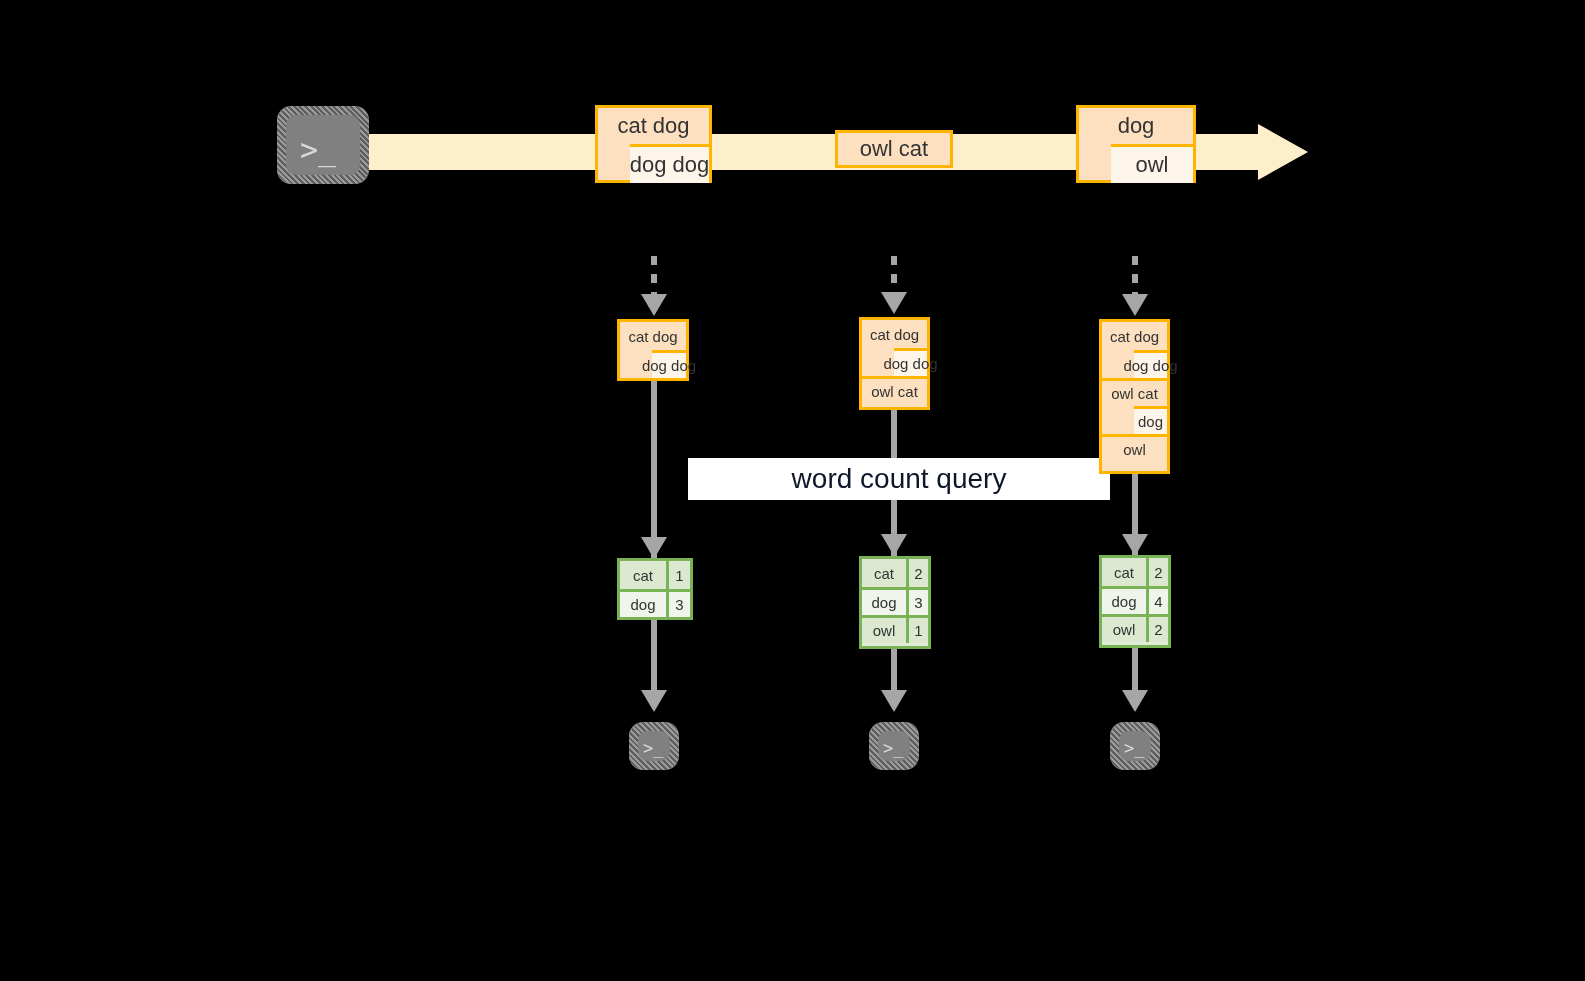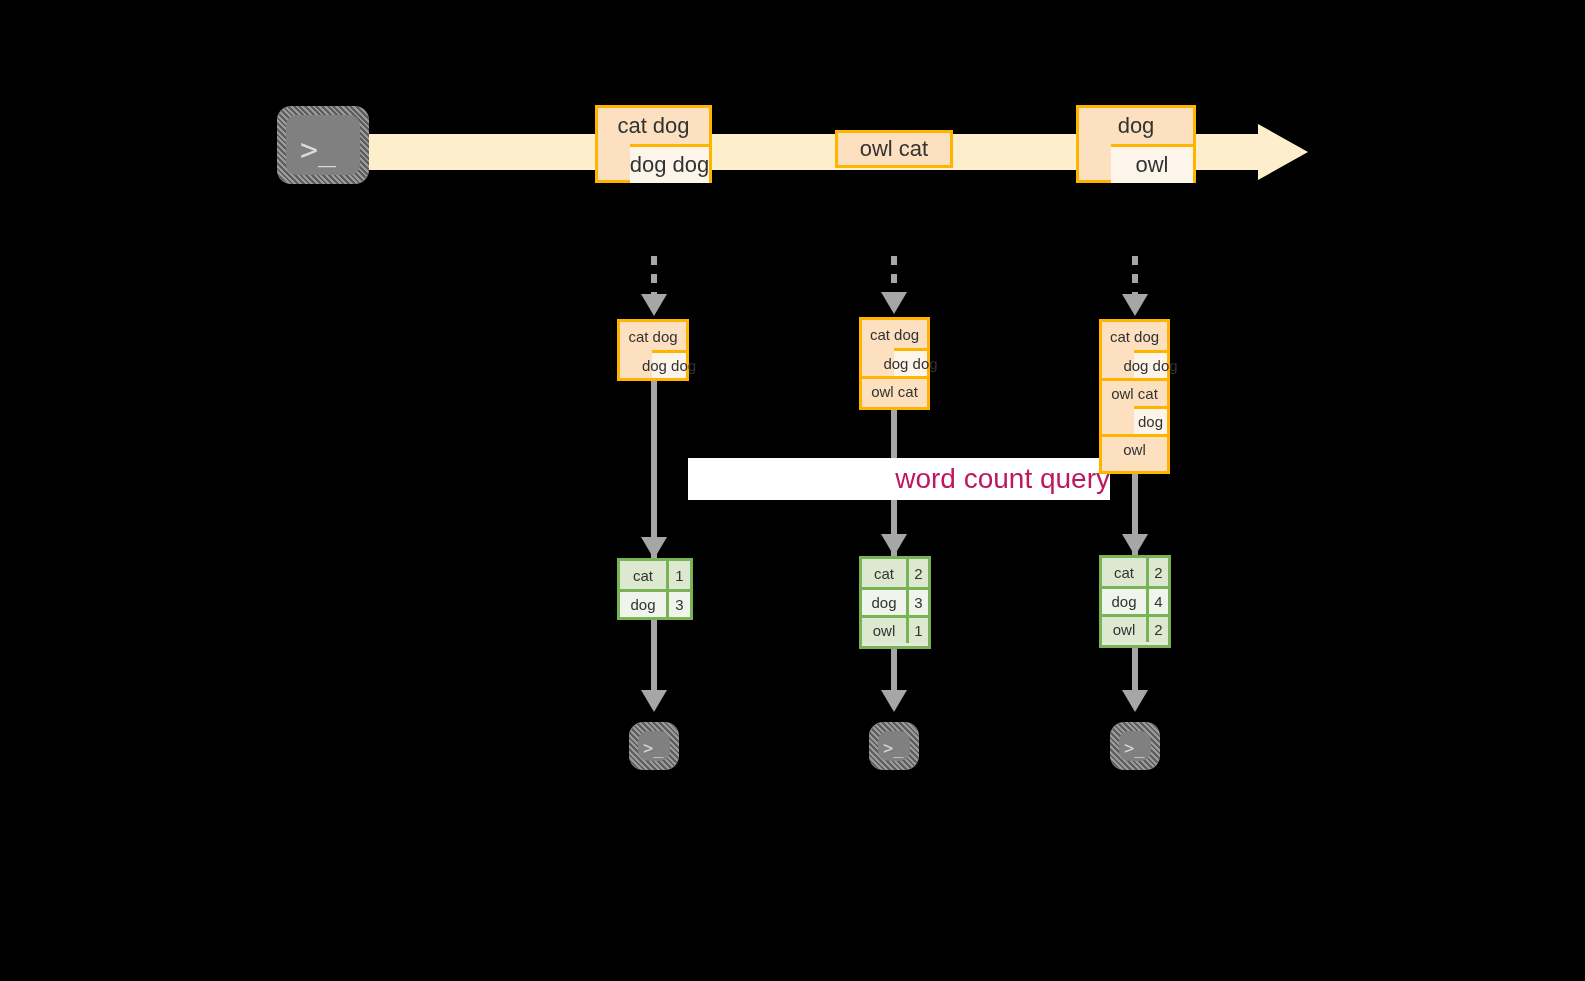--- a/index.html
+++ b/index.html
@@ -51,21 +51,21 @@
   
   .vline{position:absolute;background:#A6A6A6;width:6px;}
   .vdash{position:absolute;width:6px;
         background:repeating-linear-gradient(to bottom,#A6A6A6 0 9px,transparent 9px 18px);}
   .vhead{position:absolute;width:0;height:0;
         border-left:13px solid transparent;border-right:13px solid transparent;
         border-top:22px solid #A6A6A6;}
 
   
   .banner{position:absolute;background:#FFFFFF;display:flex;
-        align-items:center;justify-content:flex-end;color:#be185d;}
+        align-items:center;justify-content:center;color:#0f172a;}
 </style>
 </head>
 <body>
 
 <div class="stage">
 
   <div class="streamband" style="left:368px;top:134px;width:890px;height:36px;"></div>
   <div class="streamhead" style="left:1258px;top:124px;"></div>
 
   <div class="term" style="left:277px;top:106px;width:92px;height:78px;">

